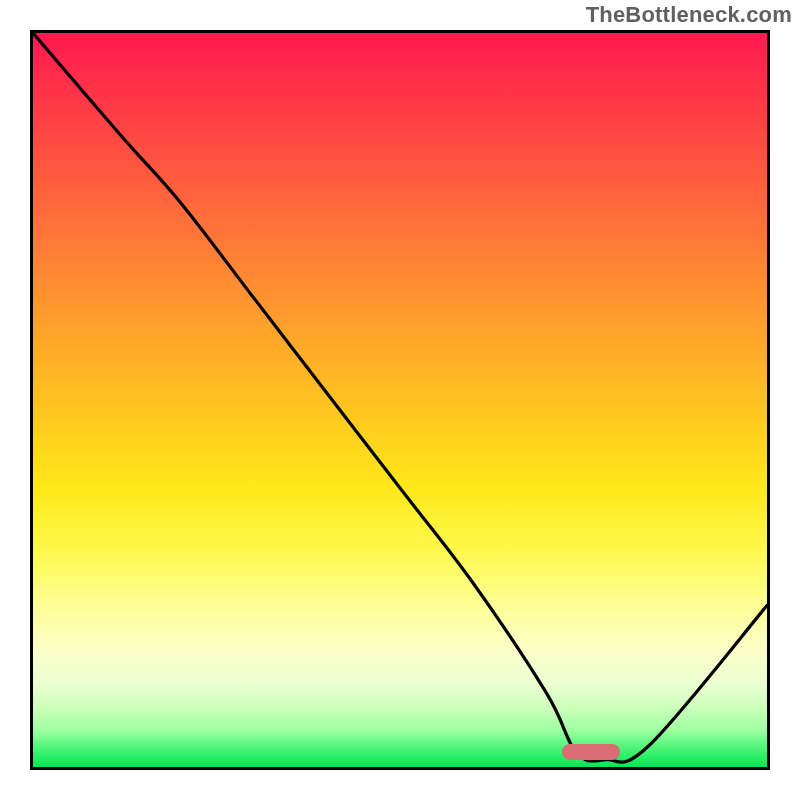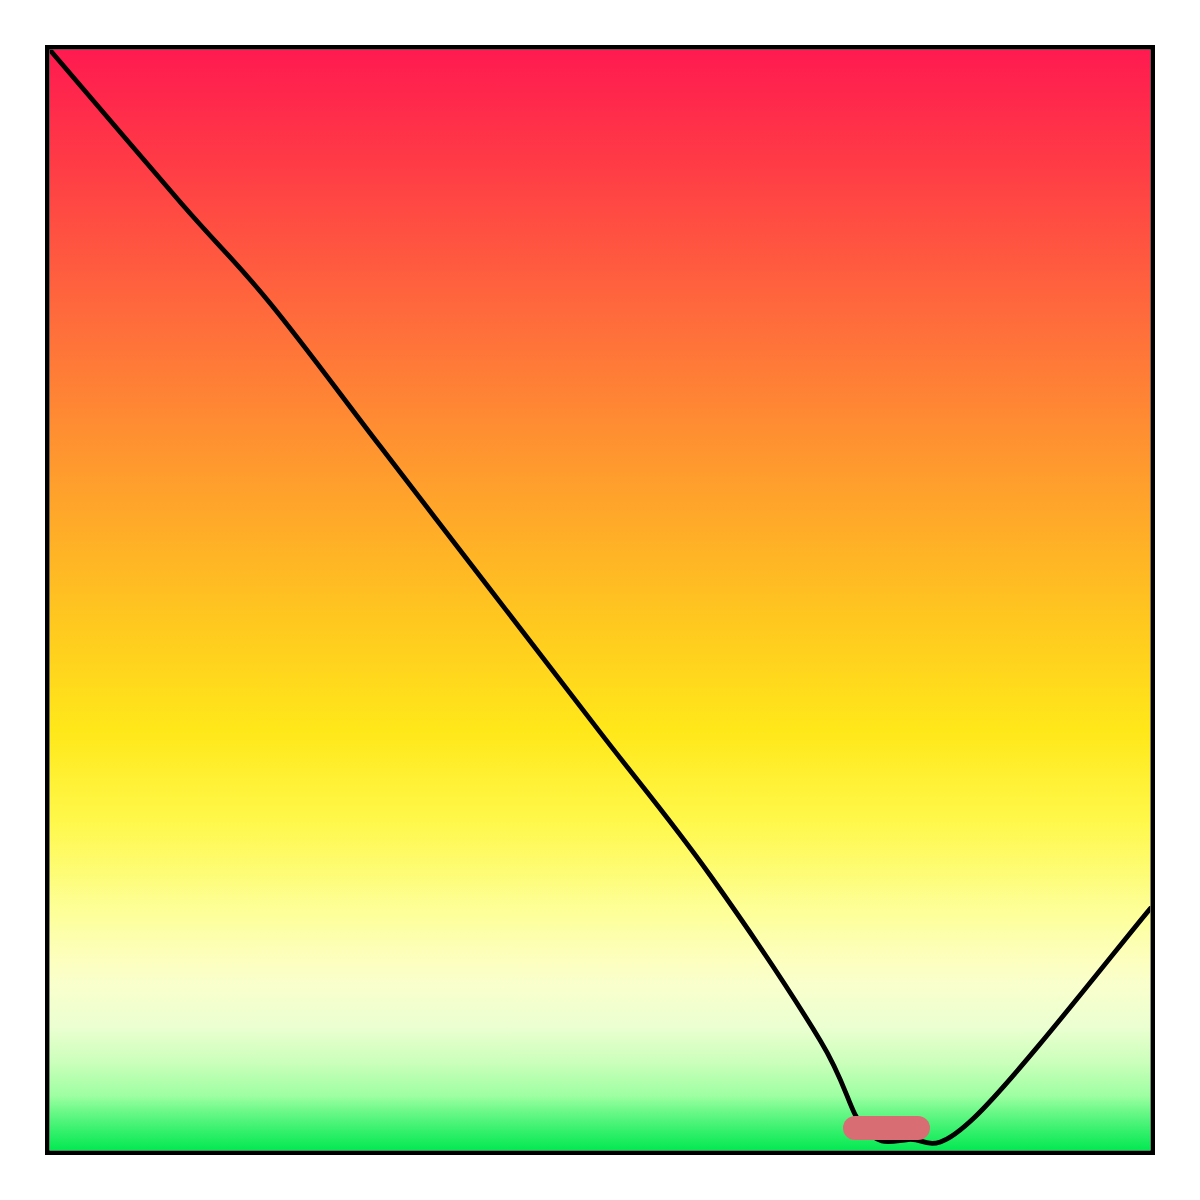--- a/index.html
+++ b/index.html
@@ -76,20 +76,21 @@
     height: 16px;
     border-radius: 10px;
     background: #d86e74;
   }
 </style>
 </head>
 <body>
 
 <div class="container">
 
+  <div class="watermark">TheBottleneck.com</div>
 
   <div class="plot-frame">
     <div class="band-overlay"></div>
 
     <svg class="curve" viewBox="0 0 734 734" preserveAspectRatio="none">
       <path id="curve-path" fill="none" stroke="#000" stroke-width="3.2" stroke-linejoin="round" stroke-linecap="round" d="M 0.0 0.0 C 15.9 18.5, 61.7 72.4, 88.1 102.8 C 114.5 133.1, 123.0 139.8, 146.8 168.8 C 170.6 197.9, 193.8 229.9, 220.2 264.2 C 246.6 298.6, 267.2 325.3, 293.6 359.7 C 320.0 394.0, 340.6 420.7, 367.0 455.1 C 393.4 489.4, 414.0 513.5, 440.4 550.5 C 466.8 587.5, 495.3 630.2, 513.8 660.6 C 532.3 691.0, 532.6 707.4, 543.2 719.3 C 553.7 731.2, 559.3 728.0, 572.5 726.7 C 585.7 725.3, 587.5 739.7, 616.6 712.0 C 645.6 684.2, 712.9 597.6, 734.0 572.5"></path>
     </svg>
 
     <div id="marker" class="marker-pill" style="left: 528.84px; top: 711.32px; background: rgb(216, 110, 116);"></div>
   </div>

